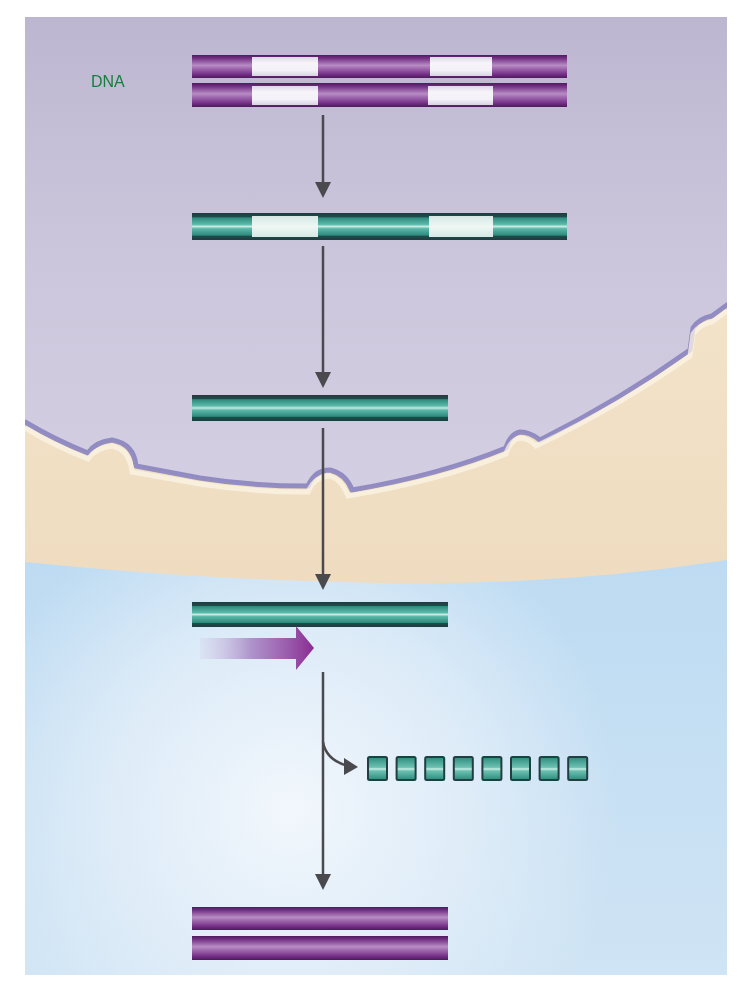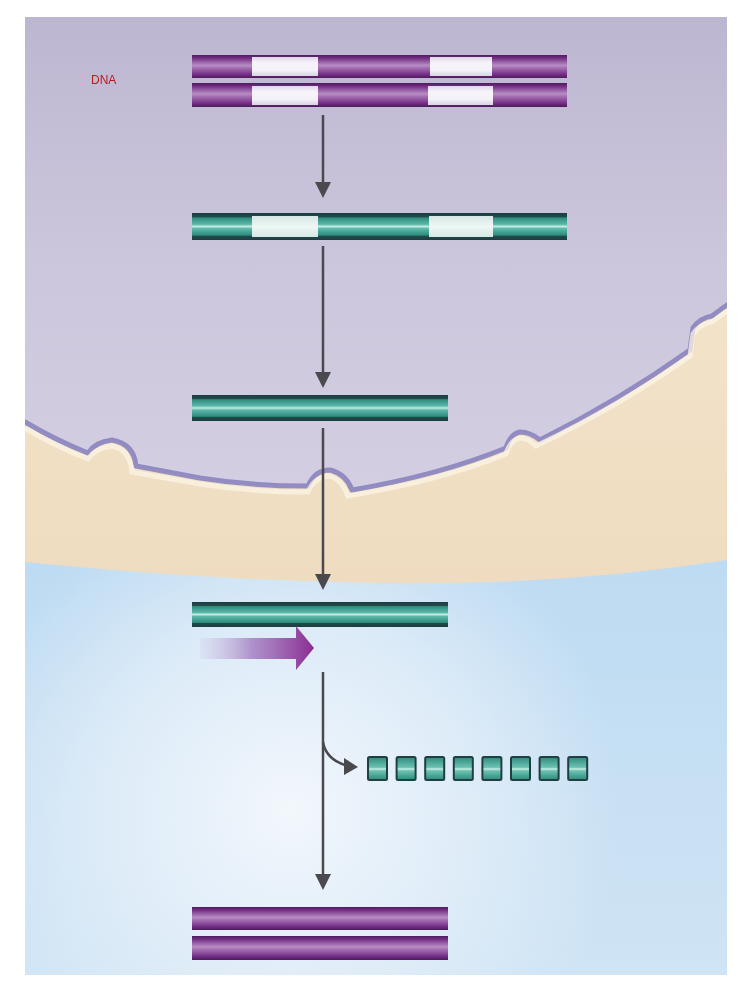--- a/index.html
+++ b/index.html
@@ -1,22 +1,22 @@
 <!DOCTYPE html>
 <html><head>
   <meta charset="utf-8">
   <style>
     html, body { margin: 0; padding: 0; background: #ffffff; }
     body { width: 751px; height: 1000px; position: relative; overflow: hidden; }
     #figure { position: absolute; left: 0; top: 0; width: 751px; height: 1000px; }
     .label {
       position: absolute;
       font-family: "Liberation Sans", sans-serif;
-      font-size: 12px;
-      color: #b91c1c;
+      font-size: 16px;
+      color: #15803d;
       letter-spacing: 0px;
     }
   </style>
 </head>
 <body>
 
 <svg id="figure" width="751" height="1000" viewBox="0 0 751 1000" xmlns="http://www.w3.org/2000/svg">
   <defs>
     <linearGradient id="bgBlue" x1="0" y1="0" x2="0" y2="1">
       <stop offset="0" stop-color="#a6cff0"></stop>

